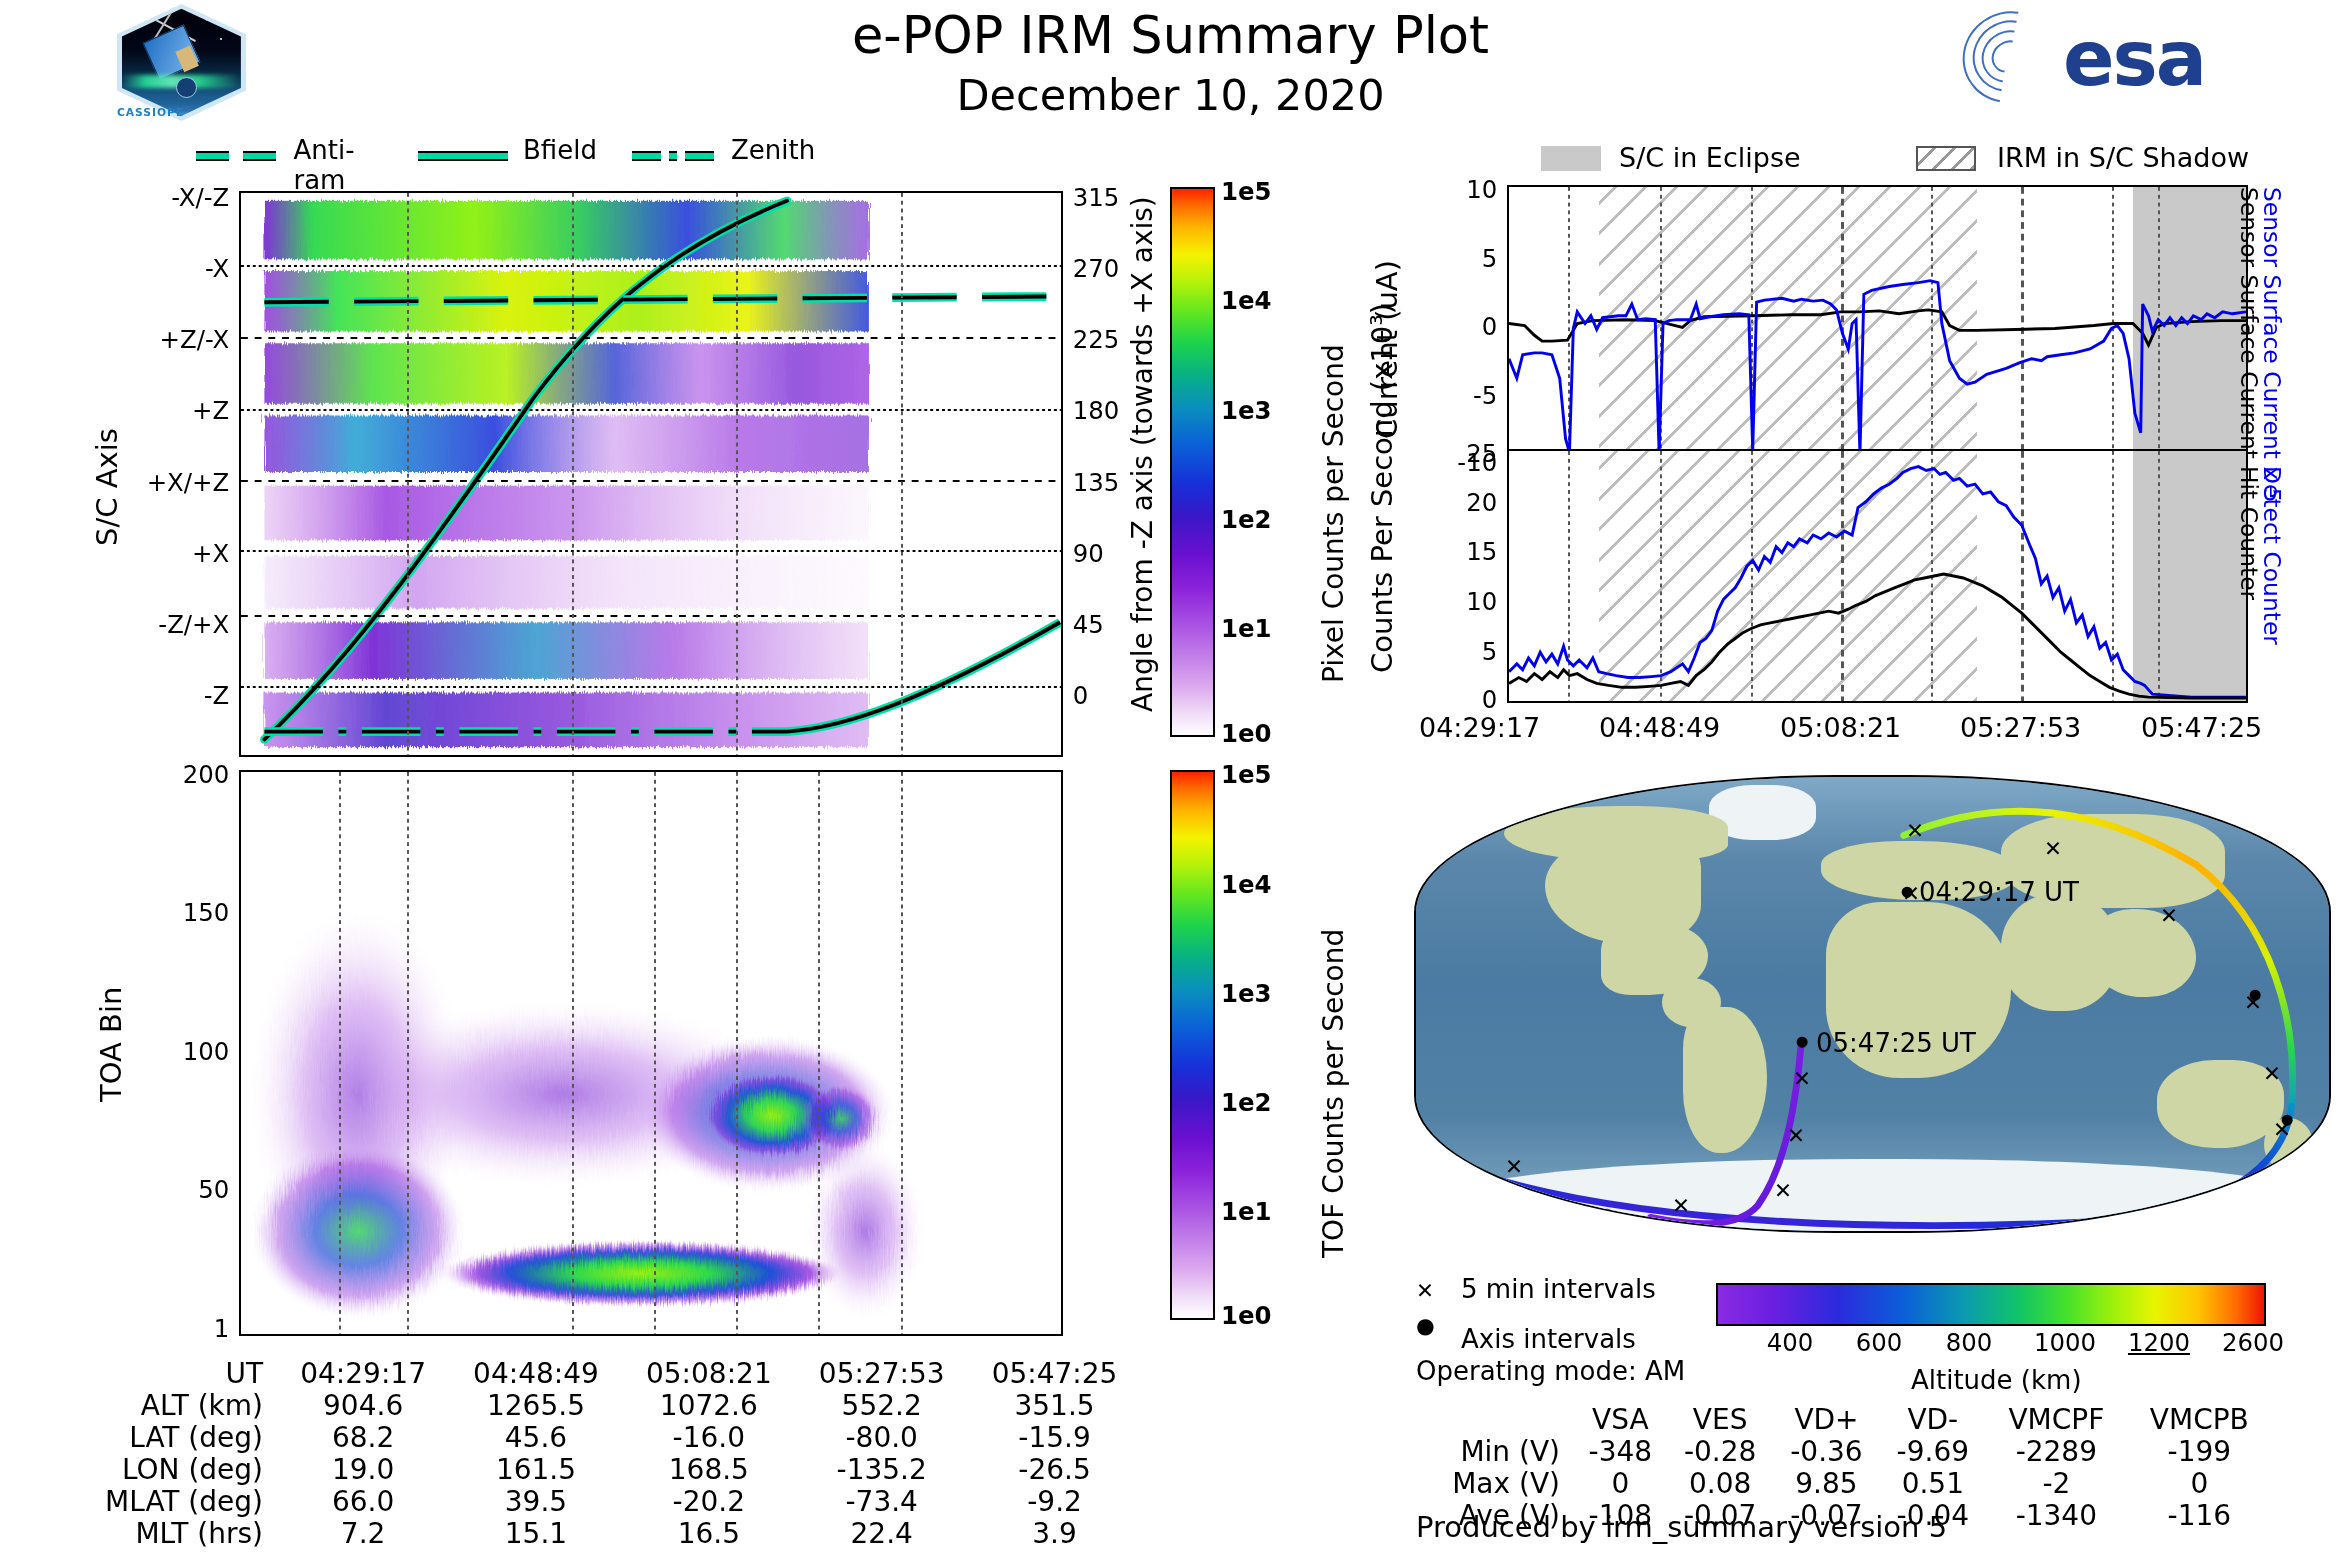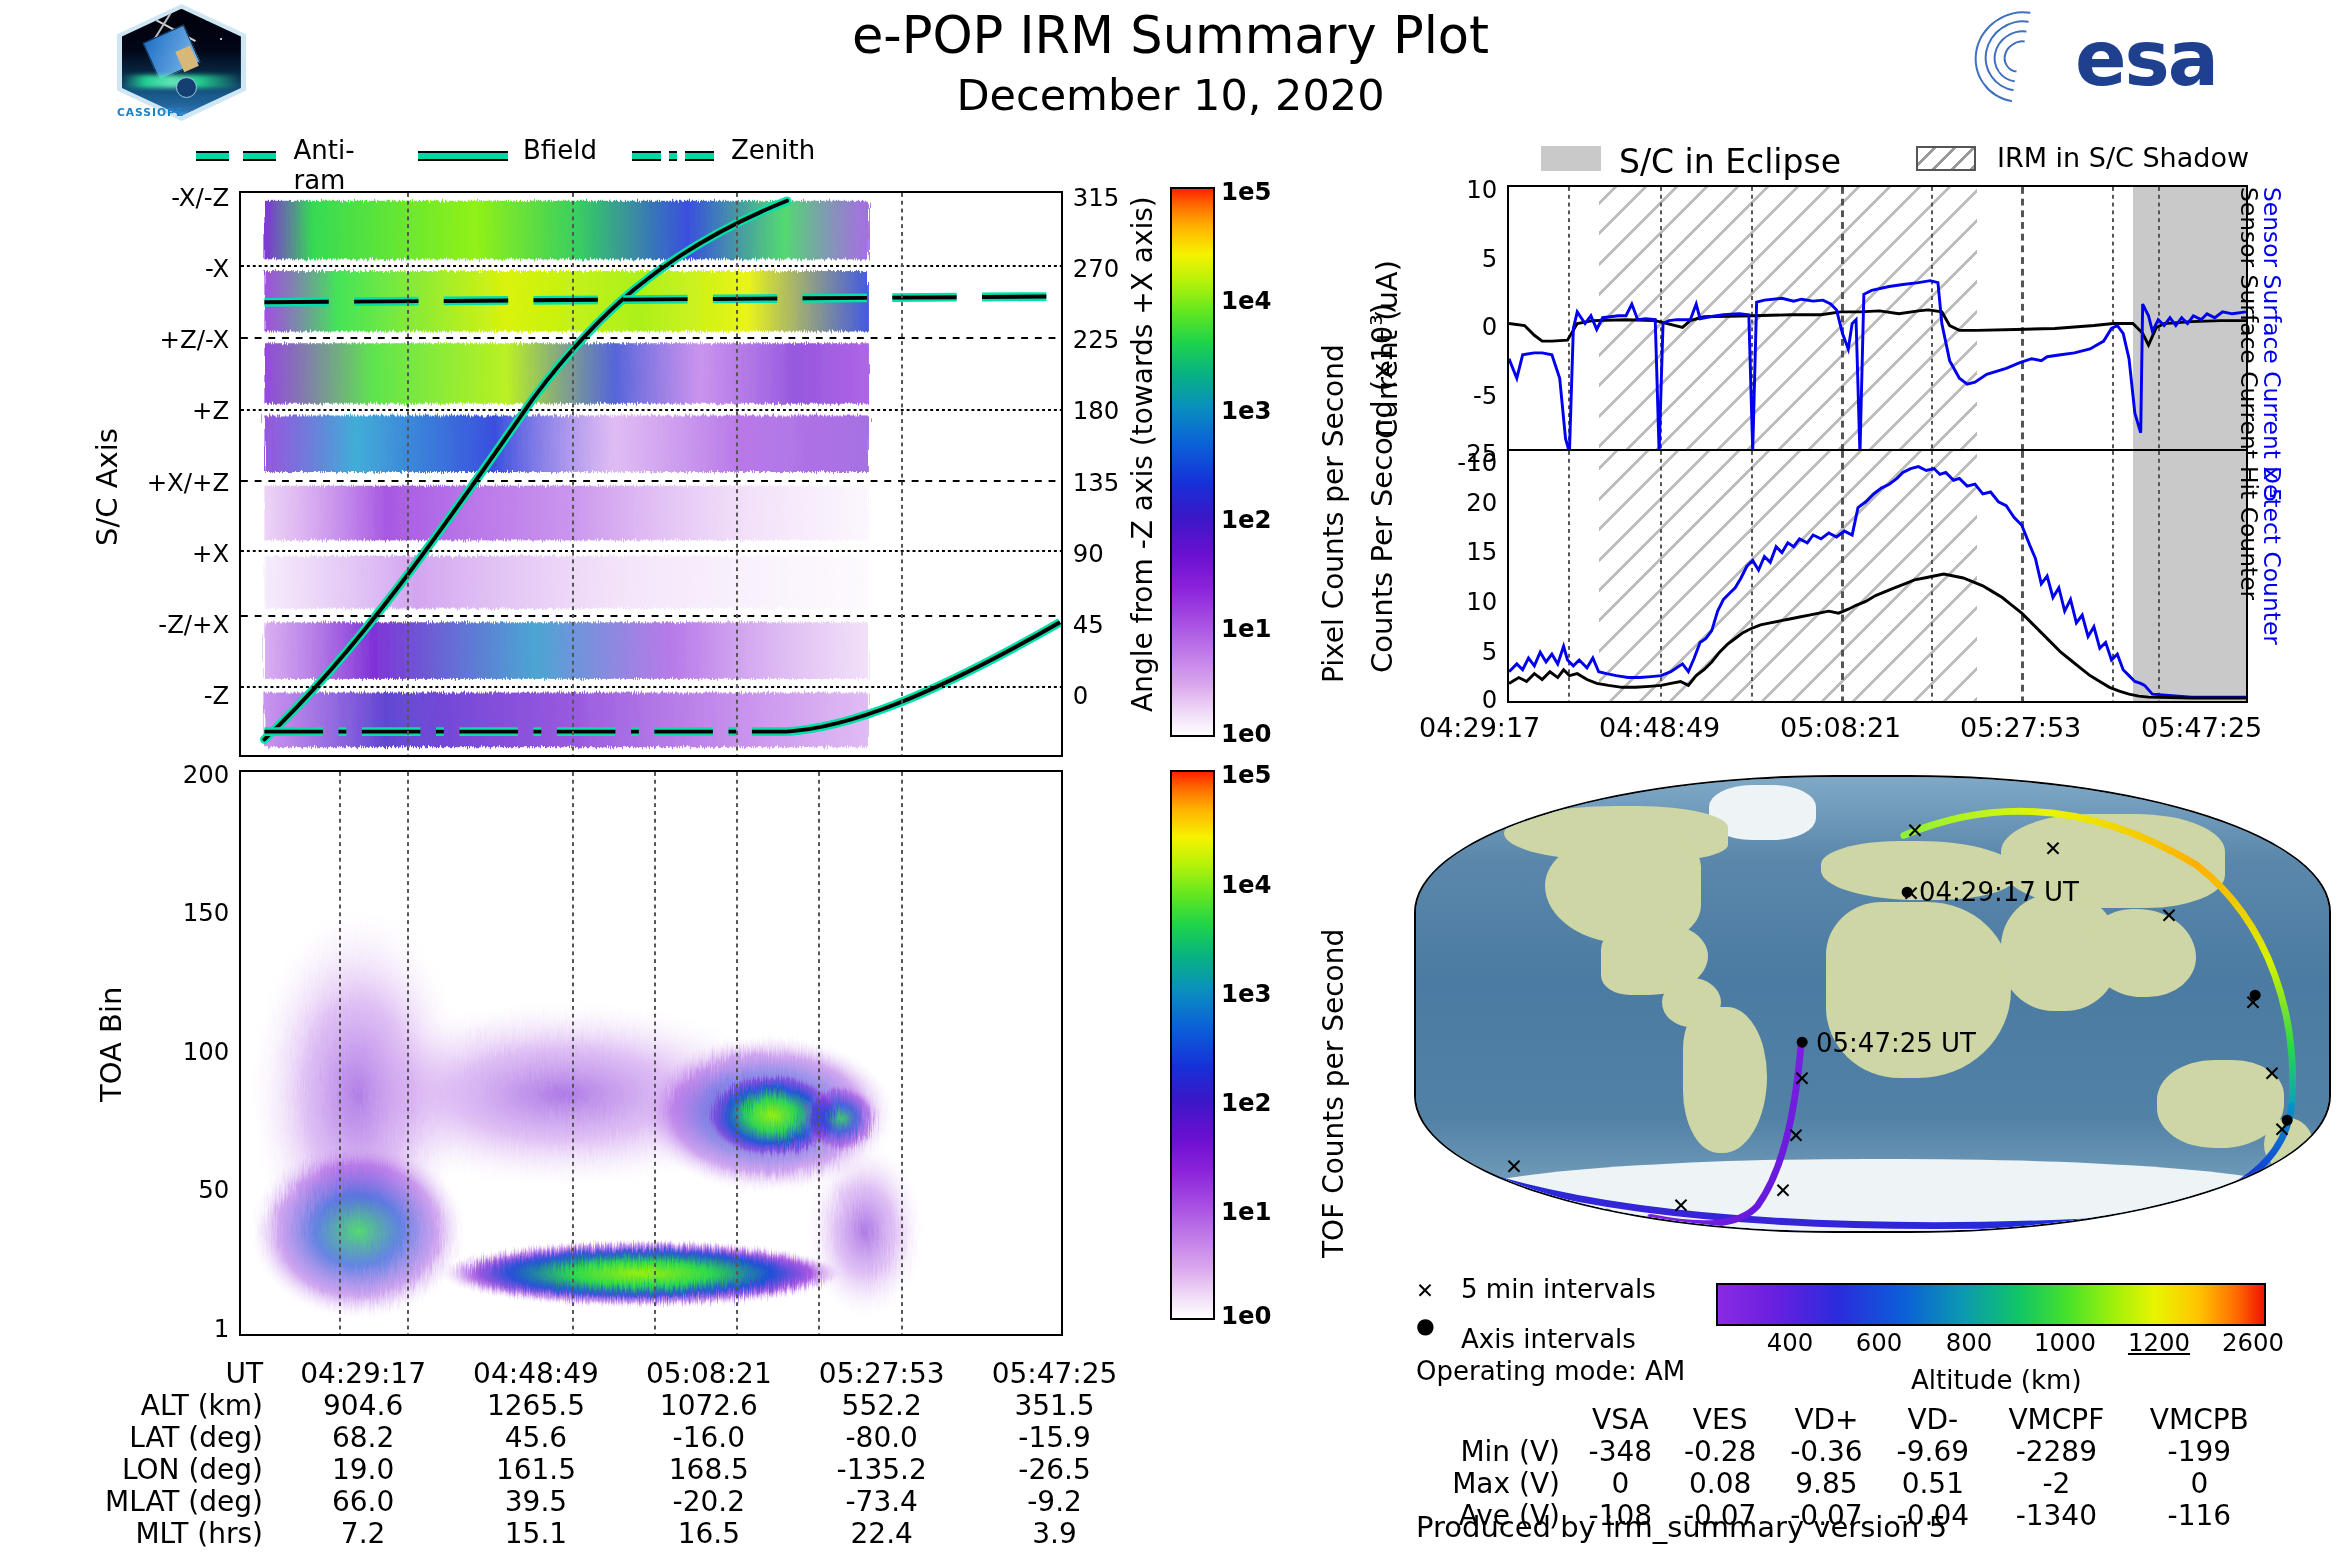--- a/index.html
+++ b/index.html
@@ -34,21 +34,21 @@
   .satbody{position:absolute;left:57px;top:39px;width:15.6px;height:21.5px;background:#d8b878;transform:rotate(-24deg);}
   .satarm{position:absolute;left:17.6px;top:17.6px;width:60px;height:2px;background:#cfcfcf;transform:rotate(28deg);}
   .satarm2{position:absolute;left:19.5px;top:13.7px;width:47px;height:2px;background:#bfbfbf;transform:rotate(-58deg);}
   .logotext{position:absolute;left:0;right:0;bottom:2px;
       font-size:10.7px;font-weight:bold;letter-spacing:1px;color:#1b82c8;}
   .logobadge{position:absolute;left:54px;bottom:17.6px;width:19.5px;height:19.5px;border-radius:50%;
       background:#143f73;border:1px solid #9ecbe8;}
   .star{position:absolute;width:2px;height:2px;background:#fff;border-radius:50%;}
 
   
-  #esa{right:20px;top:7.8px;width:351px;height:94px;}
+  #esa{right:32px;top:7.8px;width:351px;height:94px;}
   #esaword{position:absolute;left:105px;top:5.9px;font-size:76px;font-weight:bold;
       color:#1f3f8f;letter-spacing:-2px;font-family:"DejaVu Sans",sans-serif;}
   .esacurve{position:absolute;border:2.9px solid #3f6fc0;border-radius:50%;
       border-right-color:transparent;border-bottom-color:transparent;}
 
   
   .frame{border:2px solid #000;background:#fff;box-sizing:border-box;}
   .tickL{position:absolute;right:100%;font-size:24.4px;white-space:nowrap;
      transform:translateY(-50%);padding-right:9.8px;}
   .tickR{position:absolute;left:100%;font-size:24.4px;white-space:nowrap;
@@ -415,21 +415,21 @@
     <td class="cnum">15.1</td>
     <td class="cnum">16.5</td>
     <td class="cnum">22.4</td>
     <td class="cnum">3.9</td>
   </tr>
 </tbody>
   </table>
 
 <div class="abs" style="left:1541px;top:144px;width:722px;height:33px;">
   <div style="position:absolute;left:0;top:2px;width:60px;height:25px;background:#c9c9c9;"></div>
-  <div style="position:absolute;left:78px;top:-2px;font-size:33px;">S/C in Eclipse</div>
+  <div style="position:absolute;left:78px;top:-2px;font-size:27px;">S/C in Eclipse</div>
   <div style="position:absolute;left:375px;top:2px;width:60px;height:25px;border:2px solid #555;box-sizing:border-box;
        background-image:repeating-linear-gradient(-45deg,#999 0 2.9px,transparent 2.9px 13.7px);"></div>
   <div style="position:absolute;left:456px;top:-2px;font-size:27px;">IRM in S/C Shadow</div>
 </div>
 
 <div class="abs" style="left:1507px;top:185px;width:741px;height:283px;">
   <div class="frame" style="position:absolute;inset:0;overflow:hidden;">
     <div class="hatch" style="left:90px;width:378px;"></div>
     <div class="eclipse" style="left:624px;width:113px;"></div>
     <div class="dotline" style="left:59px;"></div>

